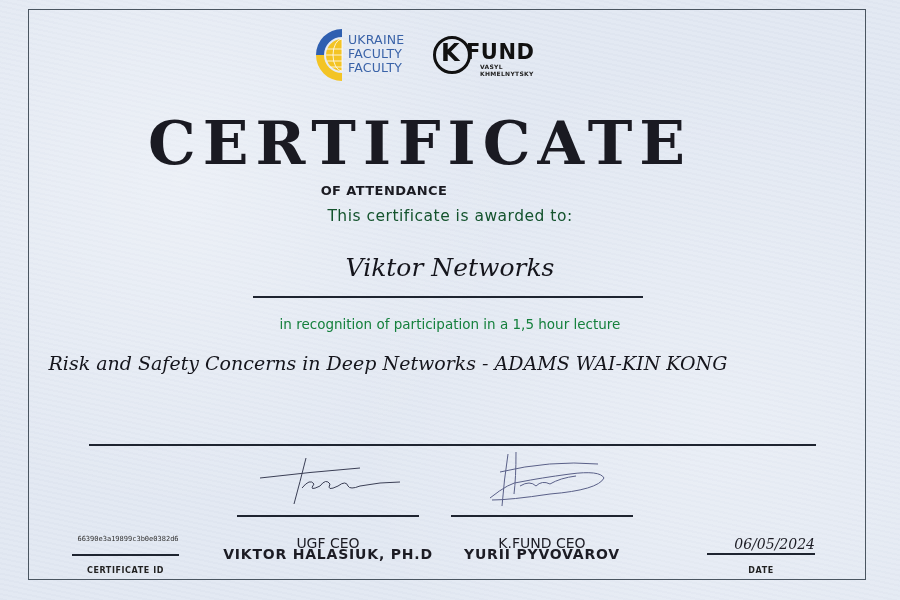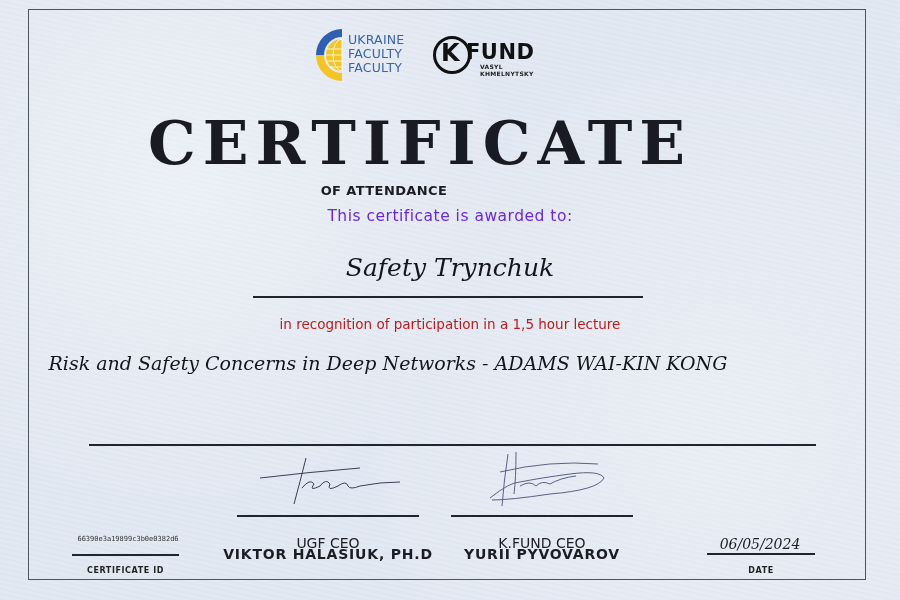--- a/index.html
+++ b/index.html
@@ -27,34 +27,34 @@
     font-size: 12.5px; line-height: 14px; font-family: "DejaVu Sans", sans-serif; letter-spacing: 0.2px; }
   .kfund-logo { left: 433px; top: 35px; width: 130px; height: 44px; }
   .kfund-circle { position: absolute; left: 0; top: 1px; width: 38px; height: 38px; border: 3px solid #111; border-radius: 50%; box-sizing: border-box; }
   .kfund-k { position: absolute; left: 8px; top: 4px; font-weight: bold; font-size: 24px; line-height: 28px; font-family: "DejaVu Sans", sans-serif; color:#111; }
   .kfund-word { position: absolute; left: 33px; top: 6px; font-weight: bold; font-size: 21px; line-height: 22px; color: #111; letter-spacing: 0.5px; font-family: "DejaVu Sans", sans-serif; }
   .kfund-sub { position: absolute; left: 47px; top: 28px; font-size: 6px; line-height: 7px; font-weight: bold; color: #222; letter-spacing: 0.3px; }
 
   .title { left: 0; width: 840px; top: 108px; font-family: "DejaVu Serif", "Liberation Serif", serif;
     font-size: 60px; font-weight: bold; letter-spacing: 7px; color: #1a1a22; line-height: 70px; }
   .subtitle { left: 0; width: 768px; top: 183px; font-size: 13px; font-weight: bold; letter-spacing: 0.4px; color: #1b1b22; }
-  .awarded { left: 0; width: 900px; top: 207px; font-size: 15.5px; color: #6d28d9; letter-spacing: 0.5px; }
+  .awarded { left: 0; width: 900px; top: 207px; font-size: 15.5px; color: #14532d; letter-spacing: 0.5px; }
   .recipient { left: 0; width: 900px; top: 253px; font-family: "DejaVu Serif", serif; font-style: italic;
     font-size: 25px; color: #15151c; }
   .name-line { left: 253px; top: 296px; width: 390px; height: 0; border-top: 2px solid #1e2430; }
-  .recognition { left: 0; width: 900px; top: 316px; font-size: 13.5px; color: #b91c1c; }
+  .recognition { left: 0; width: 900px; top: 316px; font-size: 13.5px; color: #15803d; }
   .lecture { left: 0; width: 776px; top: 352px; font-family: "DejaVu Serif", serif; font-style: italic; font-size: 19px; color: #15151c; }
   .divider { left: 89px; top: 444px; width: 727px; height: 0; border-top: 2.5px solid #1e2430; }
 
   .sig-line { height: 0; border-top: 2px solid #1e2430; }
   .role { font-size: 14px; color: #1c1c24; margin-top: 8px; }
   .person { font-size: 14px; font-weight: bold; letter-spacing: 0.8px; color: #1c1c24; }
   .small-cap { font-size: 8px; font-weight: bold; letter-spacing: 0.6px; color: #222; }
   .cert-id { font-size: 7px; color: #333; font-family: "DejaVu Sans Mono", monospace; }
-  .date-val { font-family: "DejaVu Serif", serif; font-style: italic; font-size: 14px; color: #1c1c24; }
+  .date-val { font-family: "DejaVu Serif", serif; font-style: italic; font-size: 14px; color: #1c1c24; text-align: right; }
 </style>
 </head>
 <body>
 
 <div class="frame"></div>
 
 <div class="abs ugf-logo">
   <svg class="ugf-mark" viewBox="0 0 30 56">
     <path d="M28 2 A26 26 0 0 0 2 28 L10 28 A18 18 0 0 1 28 10 Z" fill="#2f5fb0"></path>
     <path d="M2 28 A26 26 0 0 0 28 54 L28 46 A18 18 0 0 1 10 28 Z" fill="#f3c425"></path>
@@ -81,21 +81,21 @@
   <div class="kfund-word">FUND</div>
   <div class="kfund-sub">
     <div>VASYL</div>
     <div>KHMELNYTSKY</div>
   </div>
 </div>
 
 <div class="abs center title">CERTIFICATE</div>
 <div class="abs center subtitle">OF ATTENDANCE</div>
 <div class="abs center awarded">This certificate is awarded to:</div>
-<div class="abs center recipient">Safety Trynchuk</div>
+<div class="abs center recipient">Viktor Networks</div>
 <div class="abs name-line"></div>
 <div class="abs center recognition">in recognition of participation in a 1,5 hour lecture</div>
 <div class="abs center lecture">Risk and Safety Concerns in Deep Networks - ADAMS WAI-KIN KONG</div>
 <div class="abs divider"></div>
 
 <svg class="abs" style="left:250px;top:452px;width:150px;height:60px" viewBox="0 0 150 60">
   <g stroke="#3b3f55" stroke-width="1" fill="none">
     <path d="M10 26 Q60 20 110 16"></path>
     <path d="M56 6 Q50 30 44 52"></path>
     <path d="M52 36 Q60 26 64 32 Q58 40 70 34 Q76 26 80 32 Q76 40 88 34 Q96 28 98 34 Q100 38 110 34 Q130 30 150 30"></path>

